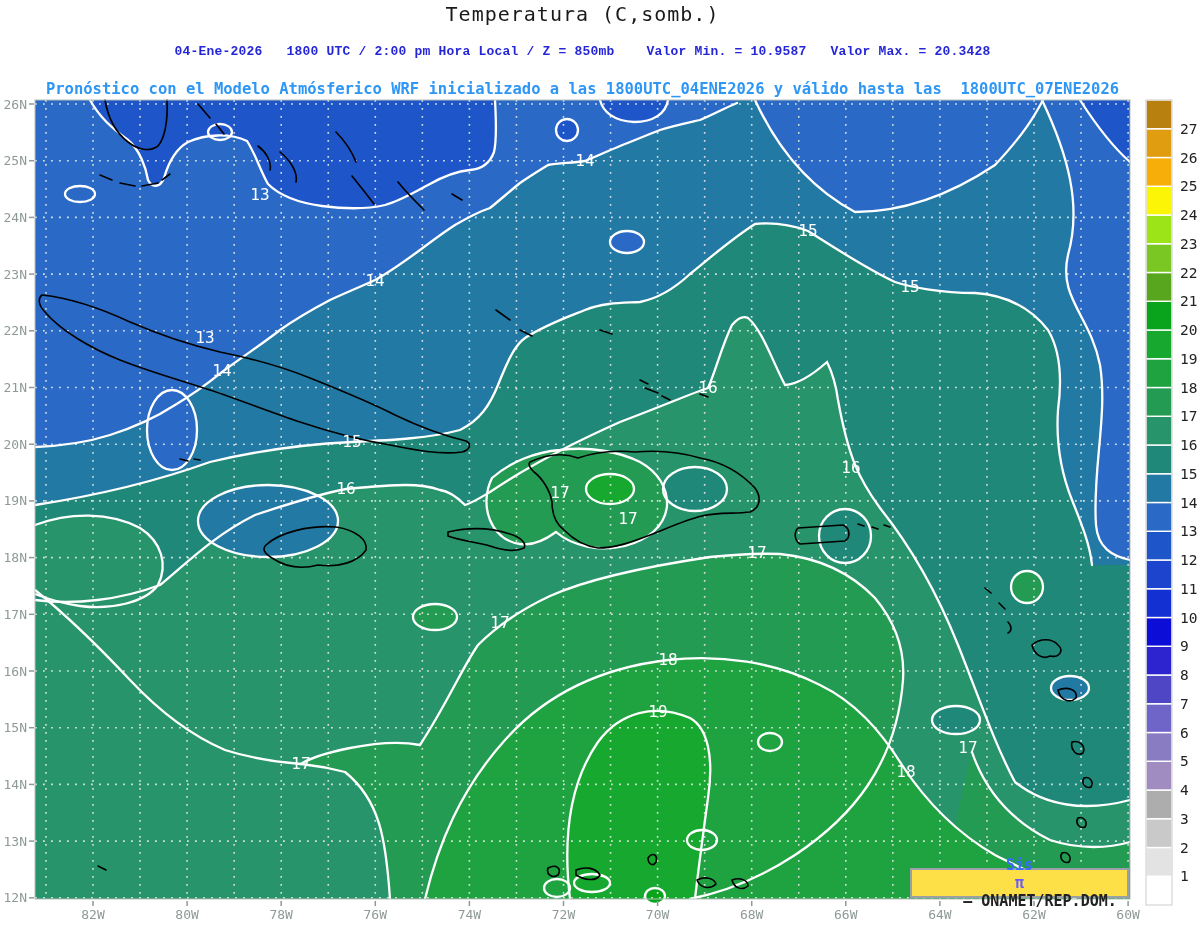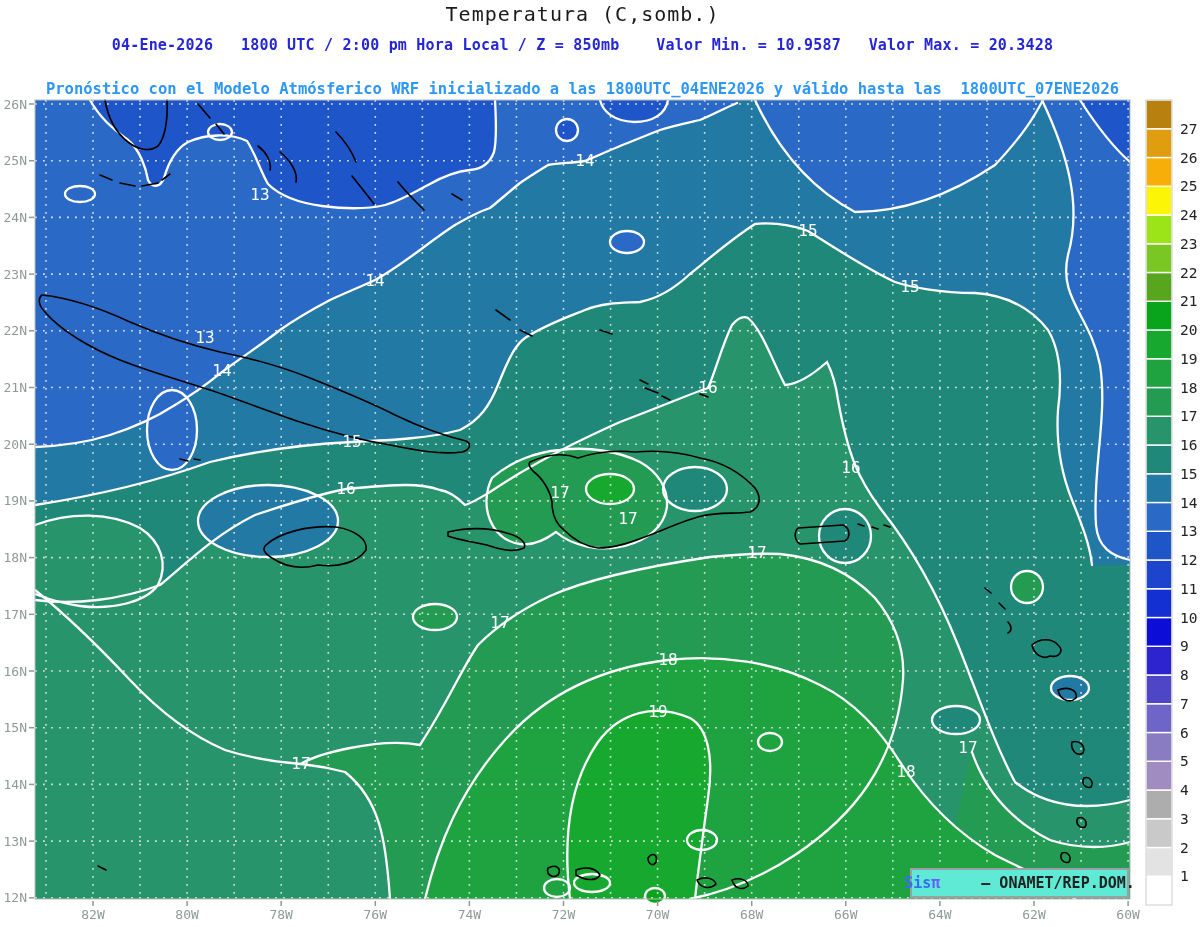--- a/index.html
+++ b/index.html
@@ -1,23 +1,23 @@
 <!DOCTYPE html>
 <html><head>
 <meta charset="utf-8">
 <style>
   html,body{margin:0;padding:0;background:#ffffff;}
   body{width:1200px;height:927px;position:relative;font-family:"DejaVu Sans Mono","Liberation Mono",monospace;}
   .hdr{position:absolute;left:35px;width:1095px;text-align:center;white-space:pre;}
   #title{top:2px;font-size:20px;letter-spacing:1px;}
-  #sub1{top:36px;font-size:15px;font-weight:bold;letter-spacing:.2px;}
+  #sub1{top:44px;font-size:13px;font-weight:bold;letter-spacing:.2px;font-family:Liberation Mono, monospace;}
   #sub2{top:80px;font-size:15.5px;font-weight:bold;}
-  #credit-box{position:absolute;left:910px;top:868px;width:219px;height:30px;background:#5eead4;
+  #credit-box{position:absolute;left:910px;top:868px;width:219px;height:30px;background:#fde047;
     border:2px solid #9aa0a6;box-sizing:border-box;display:flex;align-items:center;justify-content:center;
-    font-size:15px;font-weight:bold;white-space:pre;z-index:5;}
+    font-size:15px;font-weight:bold;white-space:pre;z-index:5;flex-direction:column;}
   svg text{font-family:"DejaVu Sans Mono","Liberation Mono",monospace;}
   .clabel{font-size:16px;fill:#ffffff;}
   .axlab{font-size:13px;}
   .cblab{font-size:14.5px;fill:#222222;}
 </style>
 </head>
 <body>
 
 
 

